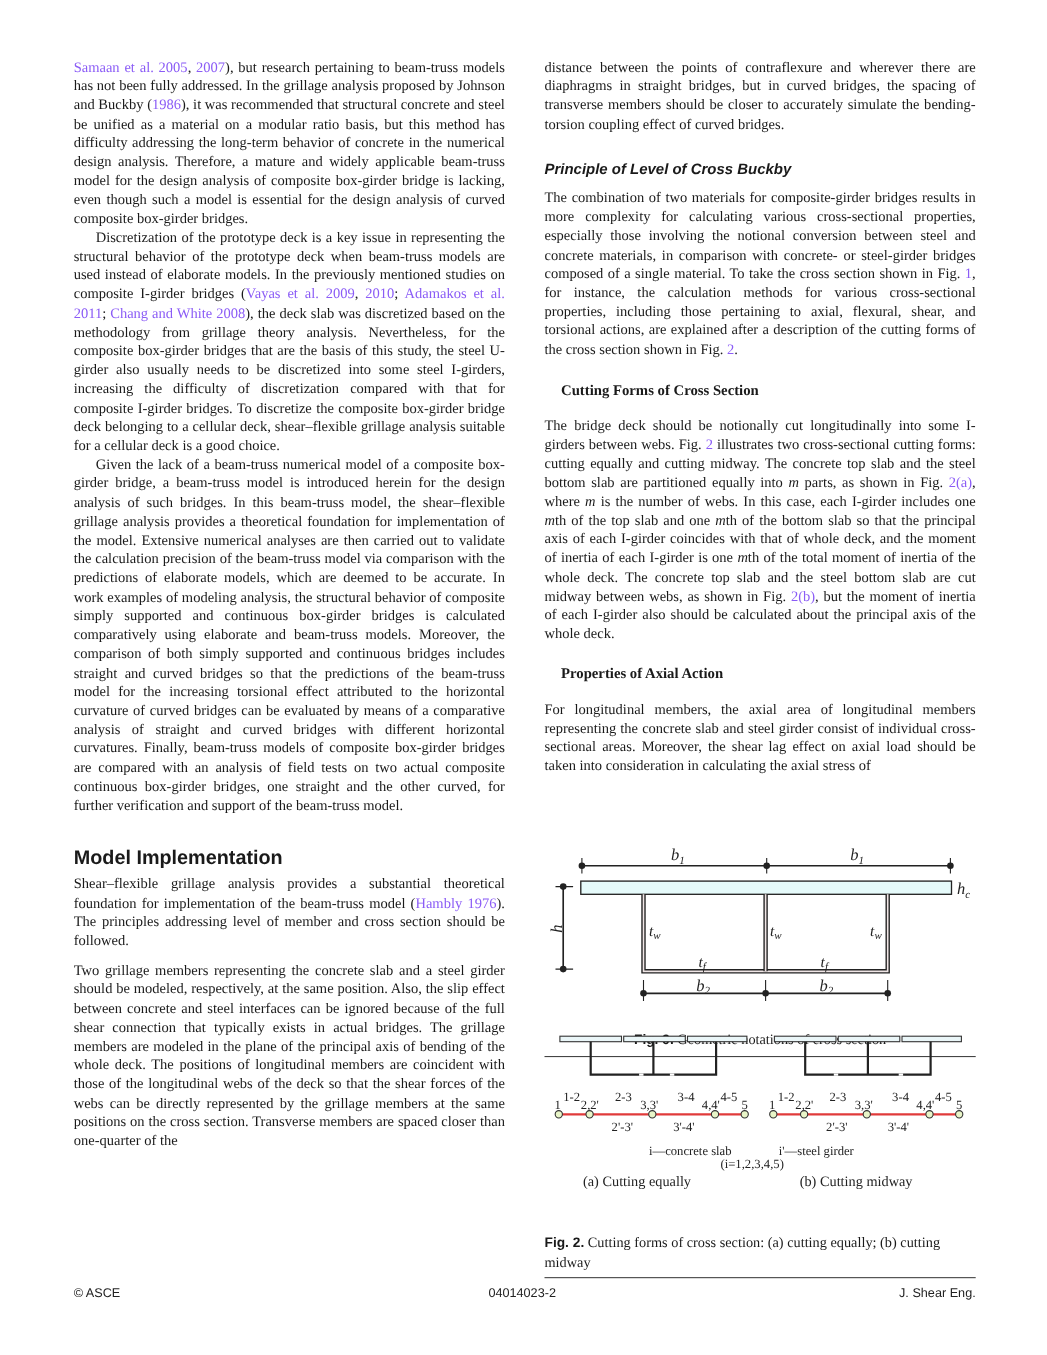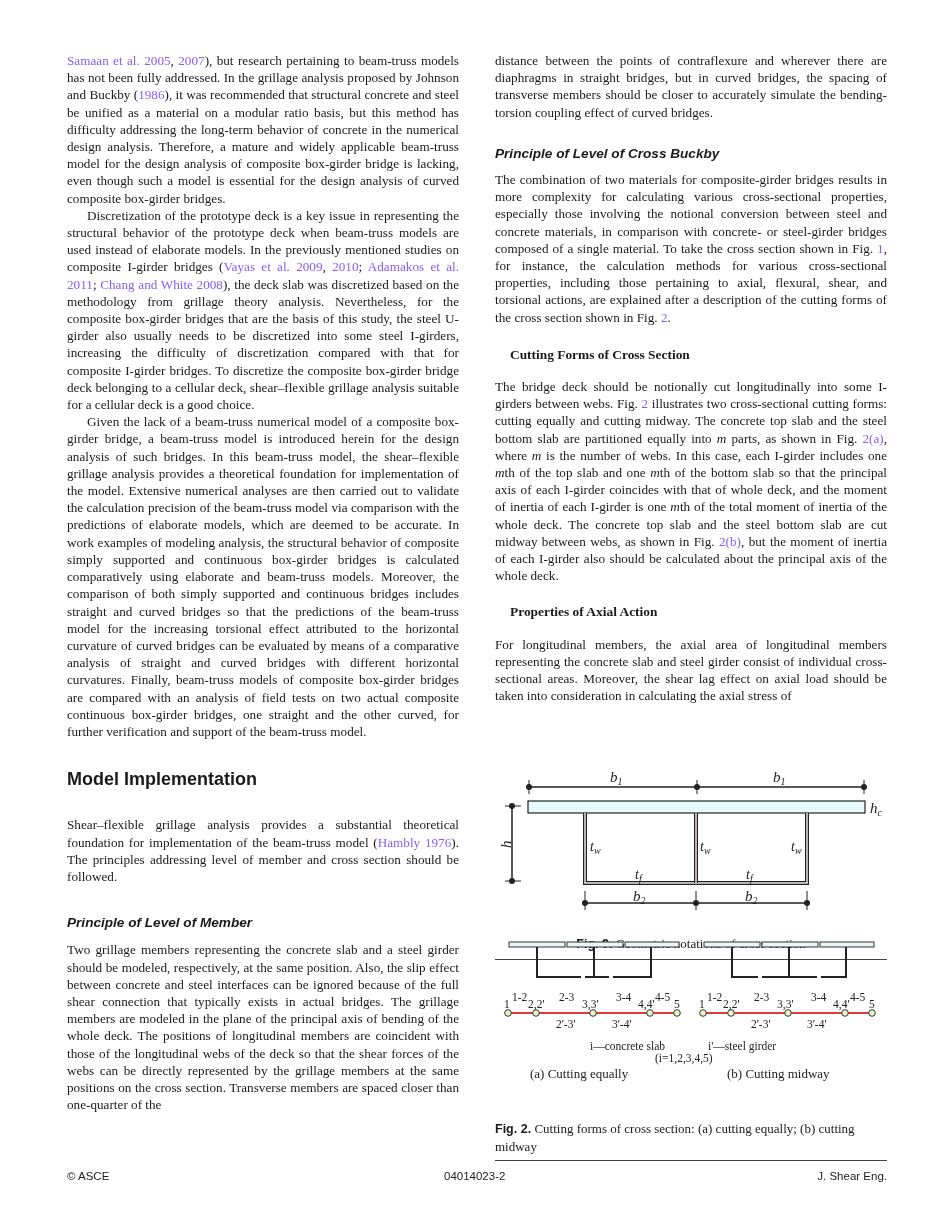--- a/index.html
+++ b/index.html
@@ -23,22 +23,21 @@
   svg text { font-family:"Liberation Serif", serif; }
 </style>
 </head>
 <body>
 
 <div class="col left">
   <p><span class="link">Samaan et al. 2005</span><span>, </span><span class="link">2007</span><span>), but research pertaining to beam-truss models has not been fully addressed. In the grillage analysis proposed by Johnson and Buckby (</span><span class="link">1986</span><span>), it was recommended that structural concrete and steel be unified as a material on a modular ratio basis, but this method has difficulty addressing the long-term behavior of concrete in the numerical design analysis. Therefore, a mature and widely applicable beam-truss model for the design analysis of composite box-girder bridge is lacking, even though such a model is essential for the design analysis of curved composite box-girder bridges.</span></p>
   <p class="ind"><span>Discretization of the prototype deck is a key issue in representing the structural behavior of the prototype deck when beam-truss models are used instead of elaborate models. In the previously mentioned studies on composite I-girder bridges (</span><span class="link">Vayas et al. 2009</span><span>, </span><span class="link">2010</span><span>; </span><span class="link">Adamakos et al. 2011</span><span>; </span><span class="link">Chang and White 2008</span><span>), the deck slab was discretized based on the methodology from grillage theory analysis. Nevertheless, for the composite box-girder bridges that are the basis of this study, the steel U-girder also usually needs to be discretized into some steel I-girders, increasing the difficulty of discretization compared with that for composite I-girder bridges. To discretize the composite box-girder bridge deck belonging to a cellular deck, shear–flexible grillage analysis suitable for a cellular deck is a good choice.</span></p>
   <p class="ind">Given the lack of a beam-truss numerical model of a composite box-girder bridge, a beam-truss model is introduced herein for the design analysis of such bridges. In this beam-truss model, the shear–flexible grillage analysis provides a theoretical foundation for implementation of the model. Extensive numerical analyses are then carried out to validate the calculation precision of the beam-truss model via comparison with the predictions of elaborate models, which are deemed to be accurate. In work examples of modeling analysis, the structural behavior of composite simply supported and continuous box-girder bridges is calculated comparatively using elaborate and beam-truss models. Moreover, the comparison of both simply supported and continuous bridges includes straight and curved bridges so that the predictions of the beam-truss model for the increasing torsional effect attributed to the horizontal curvature of curved bridges can be evaluated by means of a comparative analysis of straight and curved bridges with different horizontal curvatures. Finally, beam-truss models of composite box-girder bridges are compared with an analysis of field tests on two actual composite continuous box-girder bridges, one straight and the other curved, for further verification and support of the beam-truss model.</p>
   <h2 style="margin-top:31px;">Model Implementation</h2>
-  <p style="margin-top:28px;"><span>Shear–flexible grillage analysis provides a substantial theoretical foundation for implementation of the beam-truss model (</span><span class="link">Hambly 1976</span><span>). The principles addressing level of member and cross section should be followed.</span></p>
-  <h3 style="margin-top:29px;">Principle of Level of Member</h3>
+  <p style="margin-top:6px;"><span>Shear–flexible grillage analysis provides a substantial theoretical foundation for implementation of the beam-truss model (</span><span class="link">Hambly 1976</span><span>). The principles addressing level of member and cross section should be followed.</span></p>
   <p style="margin-top:10px;">Two grillage members representing the concrete slab and a steel girder should be modeled, respectively, at the same position. Also, the slip effect between concrete and steel interfaces can be ignored because of the full shear connection that typically exists in actual bridges. The grillage members are modeled in the plane of the principal axis of bending of the whole deck. The positions of longitudinal members are coincident with those of the longitudinal webs of the deck so that the shear forces of the webs can be directly represented by the grillage members at the same positions on the cross section. Transverse members are spaced closer than one-quarter of the</p>
 </div>
 
 <div class="col right">
   <p>distance between the points of contraflexure and wherever there are diaphragms in straight bridges, but in curved bridges, the spacing of transverse members should be closer to accurately simulate the bending-torsion coupling effect of curved bridges.</p>
   <h3 style="margin-top:24px;">Principle of Level of Cross Buckby</h3>
   <p style="margin-top:9px;"><span>The combination of two materials for composite-girder bridges results in more complexity for calculating various cross-sectional properties, especially those involving the notional conversion between steel and concrete materials, in comparison with concrete- or steel-girder bridges composed of a single material. To take the cross section shown in Fig. </span><span class="link">1</span><span>, for instance, the calculation methods for various cross-sectional properties, including those pertaining to axial, flexural, shear, and torsional actions, are explained after a description of the cutting forms of the cross section shown in Fig. </span><span class="link">2</span><span>.</span></p>
   <h4 style="margin-top:20px;">Cutting Forms of Cross Section</h4>
   <p><span>The bridge deck should be notionally cut longitudinally into some I-girders between webs. Fig. </span><span class="link">2</span><span> illustrates two cross-sectional cutting forms: cutting equally and cutting midway. The concrete top slab and the steel bottom slab are partitioned equally into </span><i class="v">m</i><span> parts, as shown in Fig. </span><span class="link">2(a)</span><span>, where </span><i class="v">m</i><span> is the number of webs. In this case, each I-girder includes one </span><i class="v">m</i><span>th of the top slab and one </span><i class="v">m</i><span>th of the bottom slab so that the principal axis of each I-girder coincides with that of whole deck, and the moment of inertia of each I-girder is one </span><i class="v">m</i><span>th of the total moment of inertia of the whole deck. The concrete top slab and the steel bottom slab are cut midway between webs, as shown in Fig. </span><span class="link">2(b)</span><span>, but the moment of inertia of each I-girder also should be calculated about the principal axis of the whole deck.</span></p>
   <h4 style="margin-top:19px;">Properties of Axial Action</h4>

